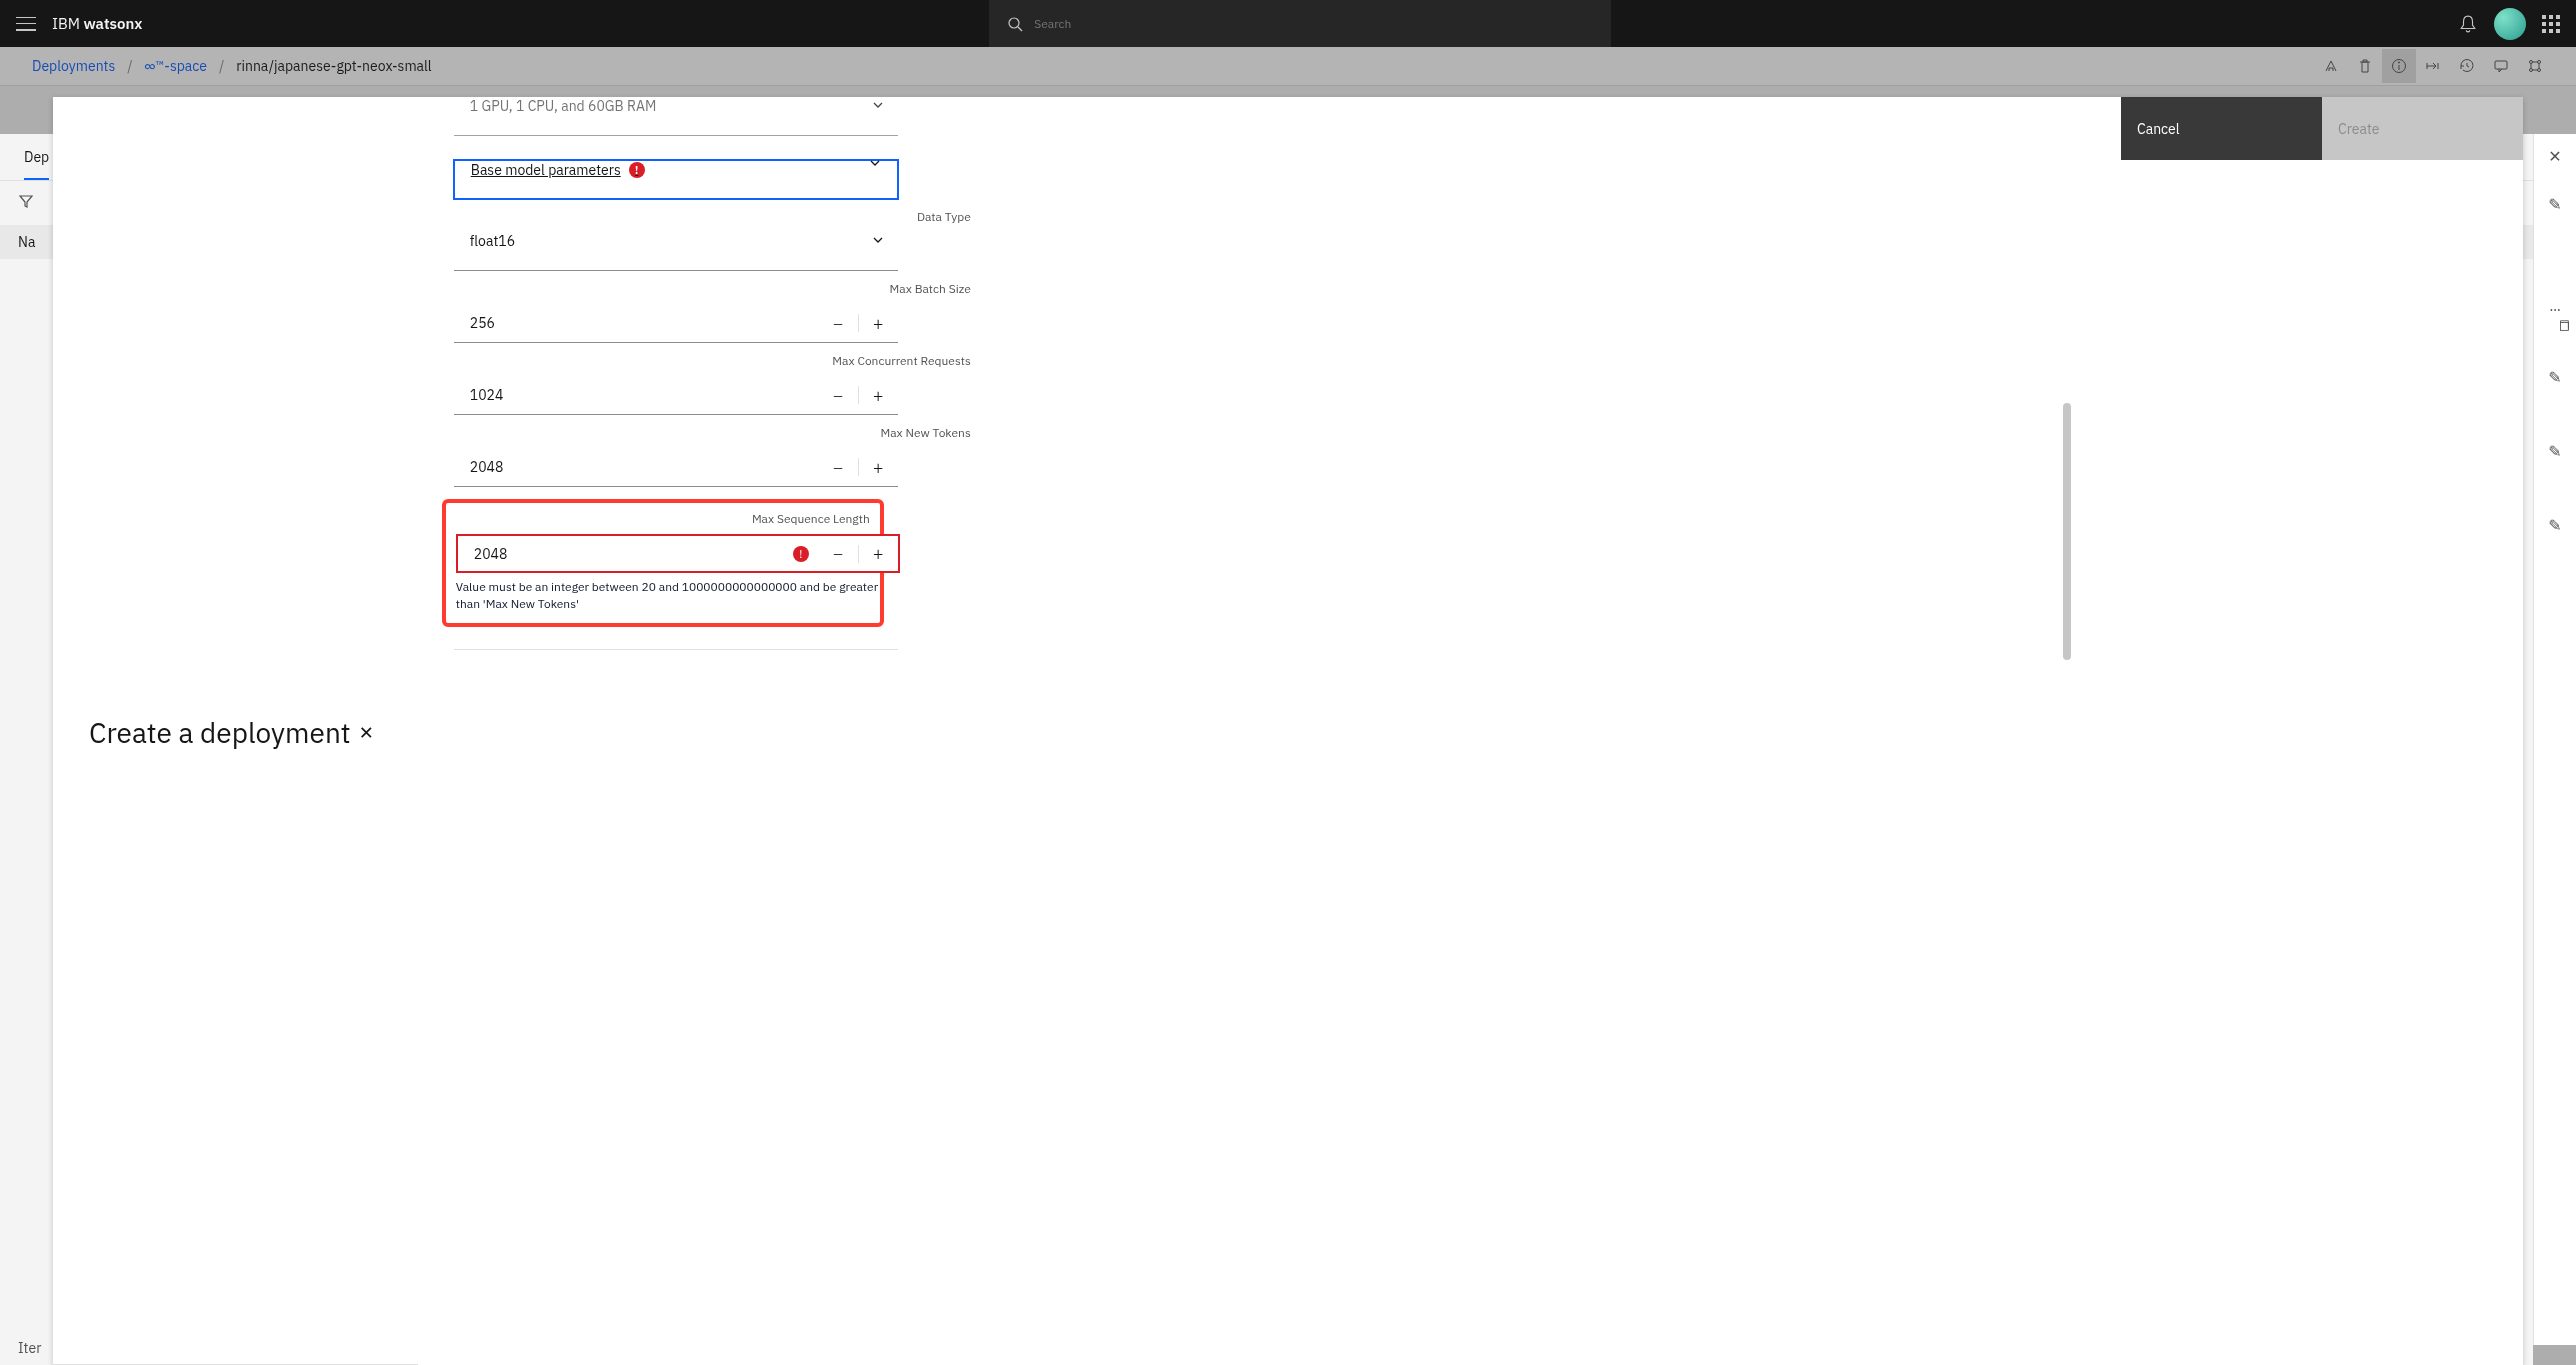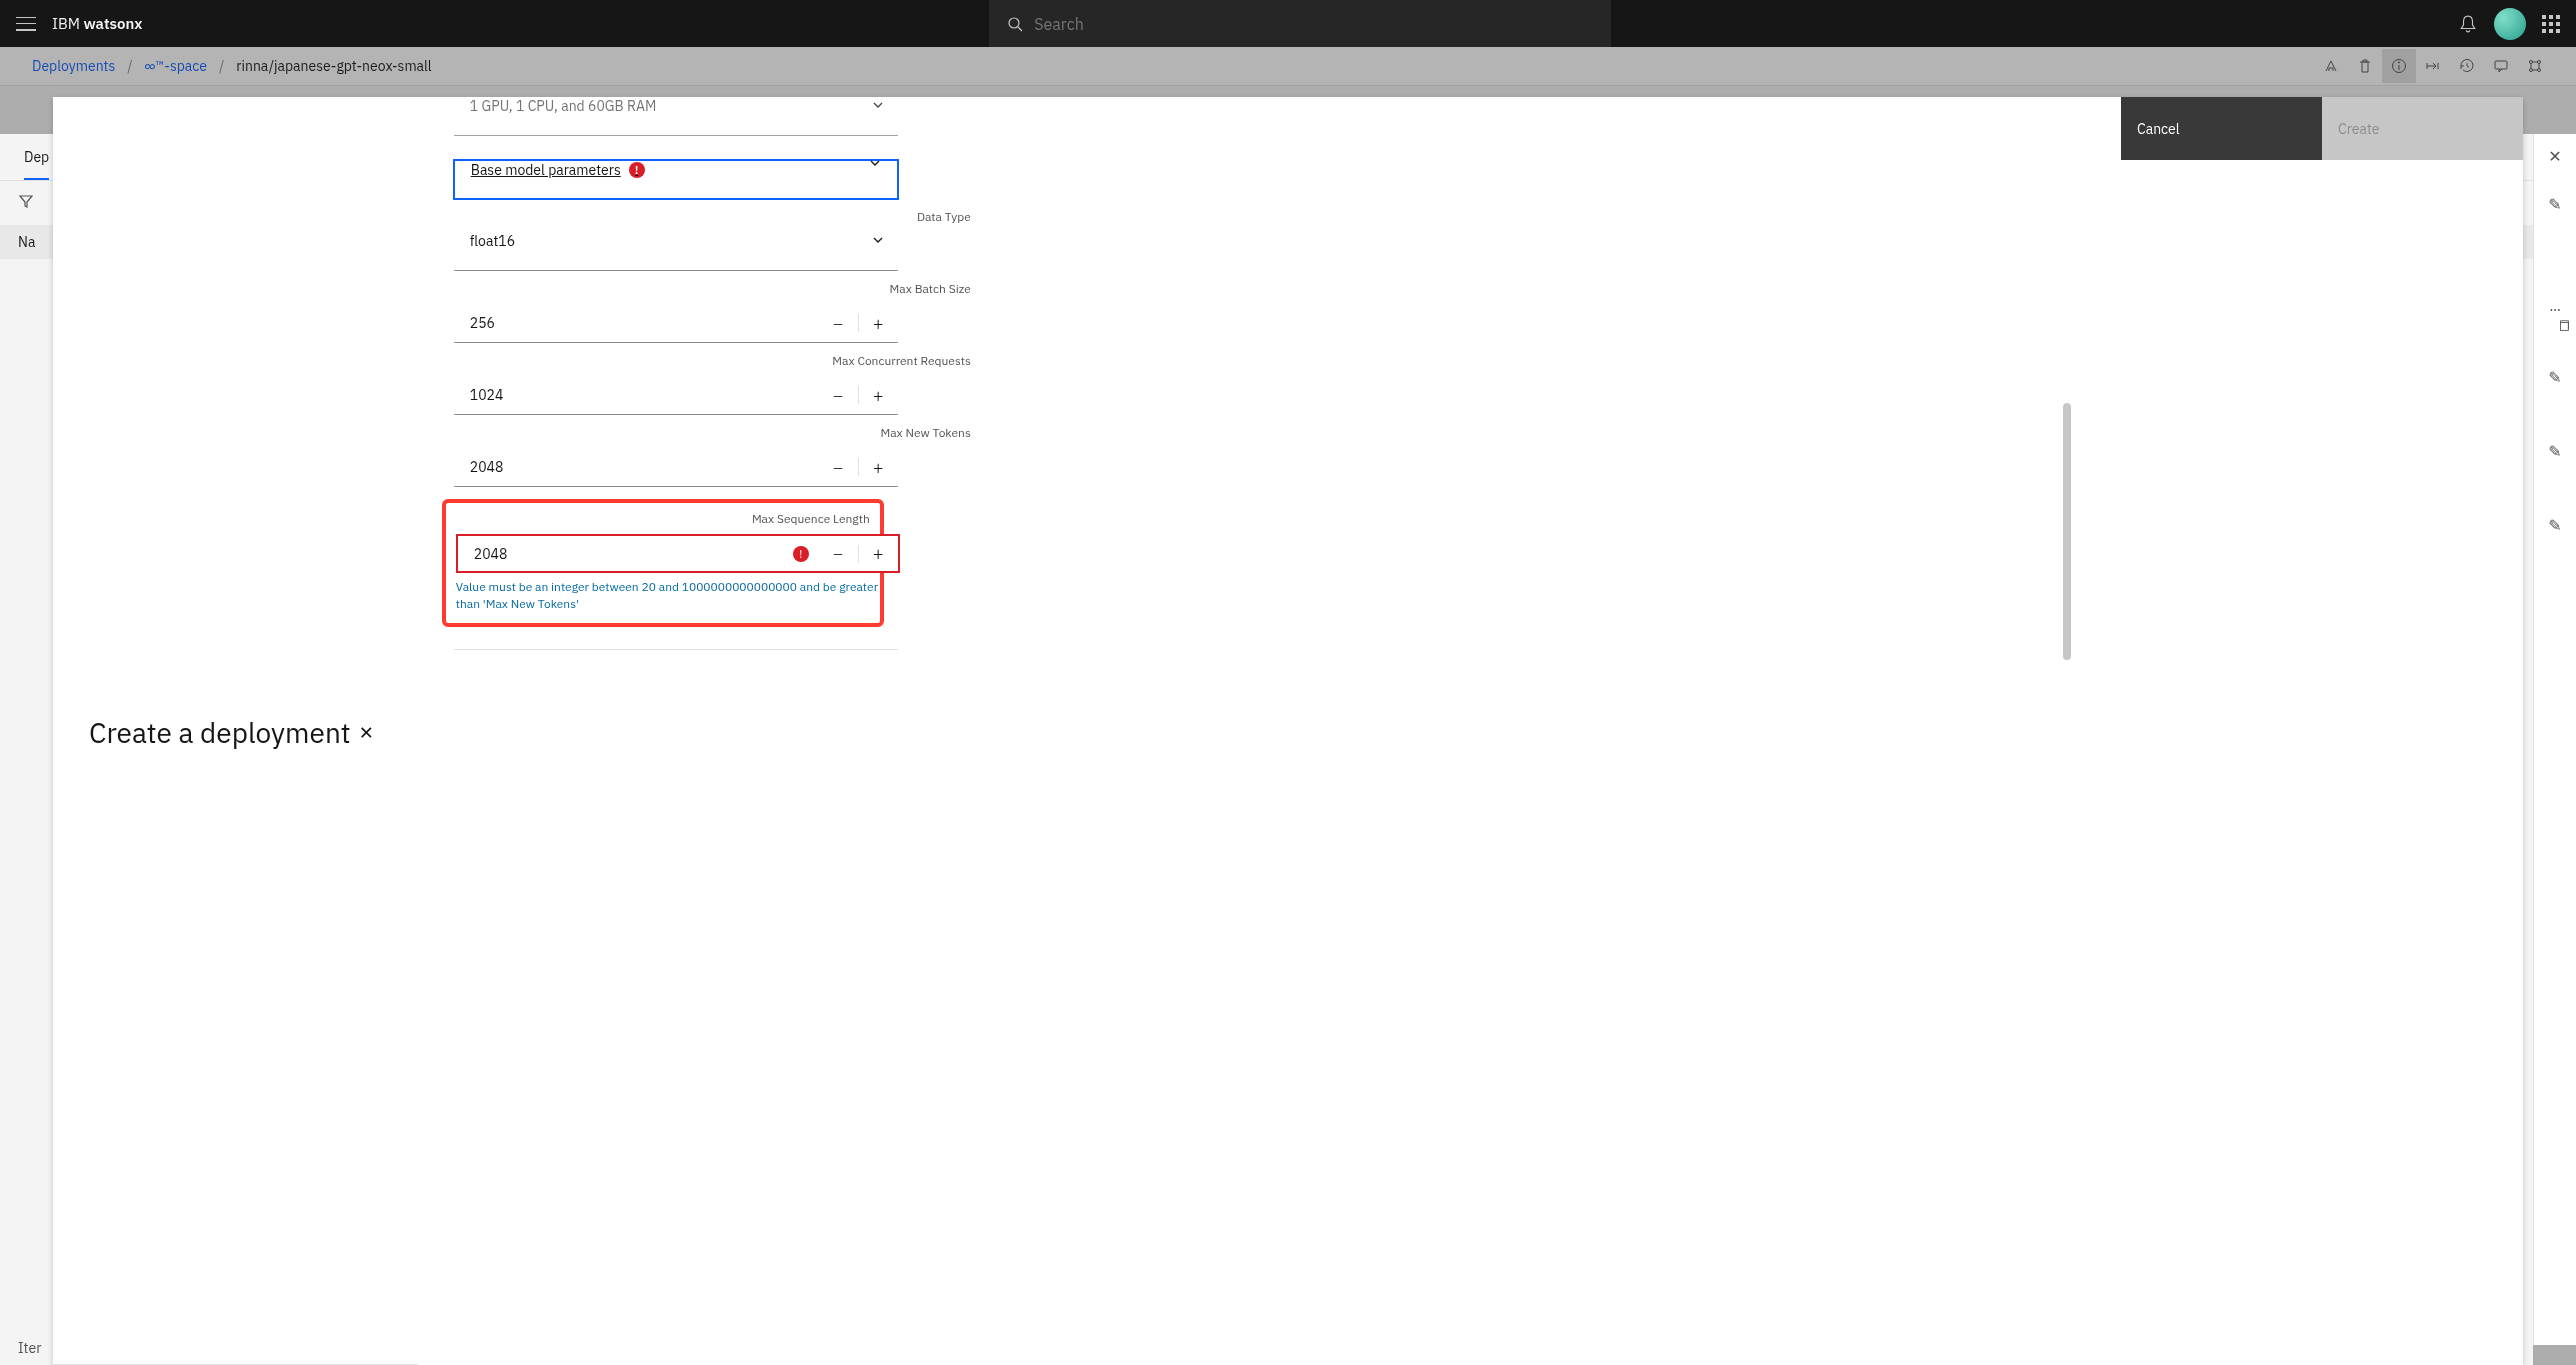--- a/index.html
+++ b/index.html
@@ -7,21 +7,21 @@
   body { font-size: 14px; color: #161616; }
 
   
   .shell-bar { position: absolute; top: 0; left: 0; right: 0; height: 47px; background: #161616; color: #fff; display: flex; align-items: center; }
   .shell-left { display: flex; align-items: center; gap: 16px; padding-left: 16px; }
   .hamburger { width: 20px; height: 20px; display: flex; flex-direction: column; justify-content: space-between; cursor: pointer; padding: 3px 0;}
   .hamburger span { height: 1.5px; background: #c6c6c6; width: 100%; }
   .brand { font-size: 15px; color: #f4f4f4; }
   .brand b { font-weight: 600; }
   .shell-search { margin-left: auto; display:flex; align-items:center; background:#262626; height:47px; flex: 0 0 622px; padding: 0 16px; gap: 10px;}
-  .shell-search input { background: transparent; border: none; outline: none; color: #c6c6c6; font-size: 16px; width: 100%; }
+  .shell-search input { background: transparent; border: none; outline: none; color: #c6c6c6; font-size: 12px; width: 100%; }
   .shell-right { margin-left: auto; display: flex; align-items: center; gap: 16px; padding-right: 16px; }
   .shell-icon { width: 20px; height: 20px; color: #c6c6c6; display:flex; align-items:center; justify-content:center;}
   .avatar { width: 32px; height: 32px; border-radius: 50%; background: radial-gradient(circle at 30% 30%, #7fe0c8, #2a9d8f); }
   .app-switcher-dots { display: grid; grid-template-columns: repeat(3,4px); grid-template-rows: repeat(3,4px); gap: 3px; }
   .app-switcher-dots span { background:#c6c6c6; width:4px; height:4px; }
 
   
   .crumb-row { position: absolute; top: 47px; left: 0; right: 0; height: 39px; background: #fff; border-bottom: 1px solid #e0e0e0; display: flex; align-items: center; padding: 0 24px 0 32px; }
   .crumb-row .crumb { display: flex; align-items: center; gap: 12px; font-size: 14px; }
   .crumb a { color: #0f62fe; text-decoration: none; }
@@ -65,21 +65,21 @@
   .accordion-header .chev { transform: rotate(180deg); }
   .acc-title { display:flex; align-items:center; gap:8px;text-decoration:underline;}
 
   .num-row { width:444px; height:39px; border-bottom:1px solid #8d8d8d; display:flex; align-items:center; background:#fff;}
   .num-row input { flex:1; border:none; outline:none; padding: 0 16px; font-size:14px; color:#161616; background:transparent;}
   .num-ctrl { width: 39px; height: 39px; display:flex; align-items:center; justify-content:center; color:#161616; font-size:18px; font-weight:300; }
   .num-sep { width:1px; height:18px; background:#e0e0e0;}
 
   .num-row.error { border: 2px solid #da1e28; }
   .err-dot { width:16px; height:16px; border-radius:50%; background:#da1e28; color:#fff; font-size:11px; display:flex; align-items:center; justify-content:center; margin-right:10px;}
-  .err-text { font-size:12px; color:#0369a1; margin-top:6px; width:434px; line-height:1.4;}
+  .err-text { font-size:12px; color:#0f172a; margin-top:6px; width:434px; line-height:1.4;}
   .hi-box { border: 4px solid #ff3b30; border-radius: 6px; padding: 8px 10px 10px 10px; margin-left: -12px; margin-top: 12px; width: 442px;}
   .warn-badge { width:16px; height:16px; border-radius:50%; background:#da1e28; display:inline-flex; align-items:center; justify-content:center; color:#fff; font-size:10px; font-weight:700;}
 
   .divider-thin { width:444px; border-top:1px solid #e0e0e0; margin-top:22px;}
 
   .modal-footer { height: 63px; display:flex; justify-content:flex-end;padding-left:48px; }
   .btn { width: 201px; height: 63px; display:flex; align-items:center; padding-left: 16px; font-size:14px; }
   .btn-cancel { background:#393939; color:#fff; }
   .btn-create { background:#c6c6c6; color:#8d8d8d; }
 

